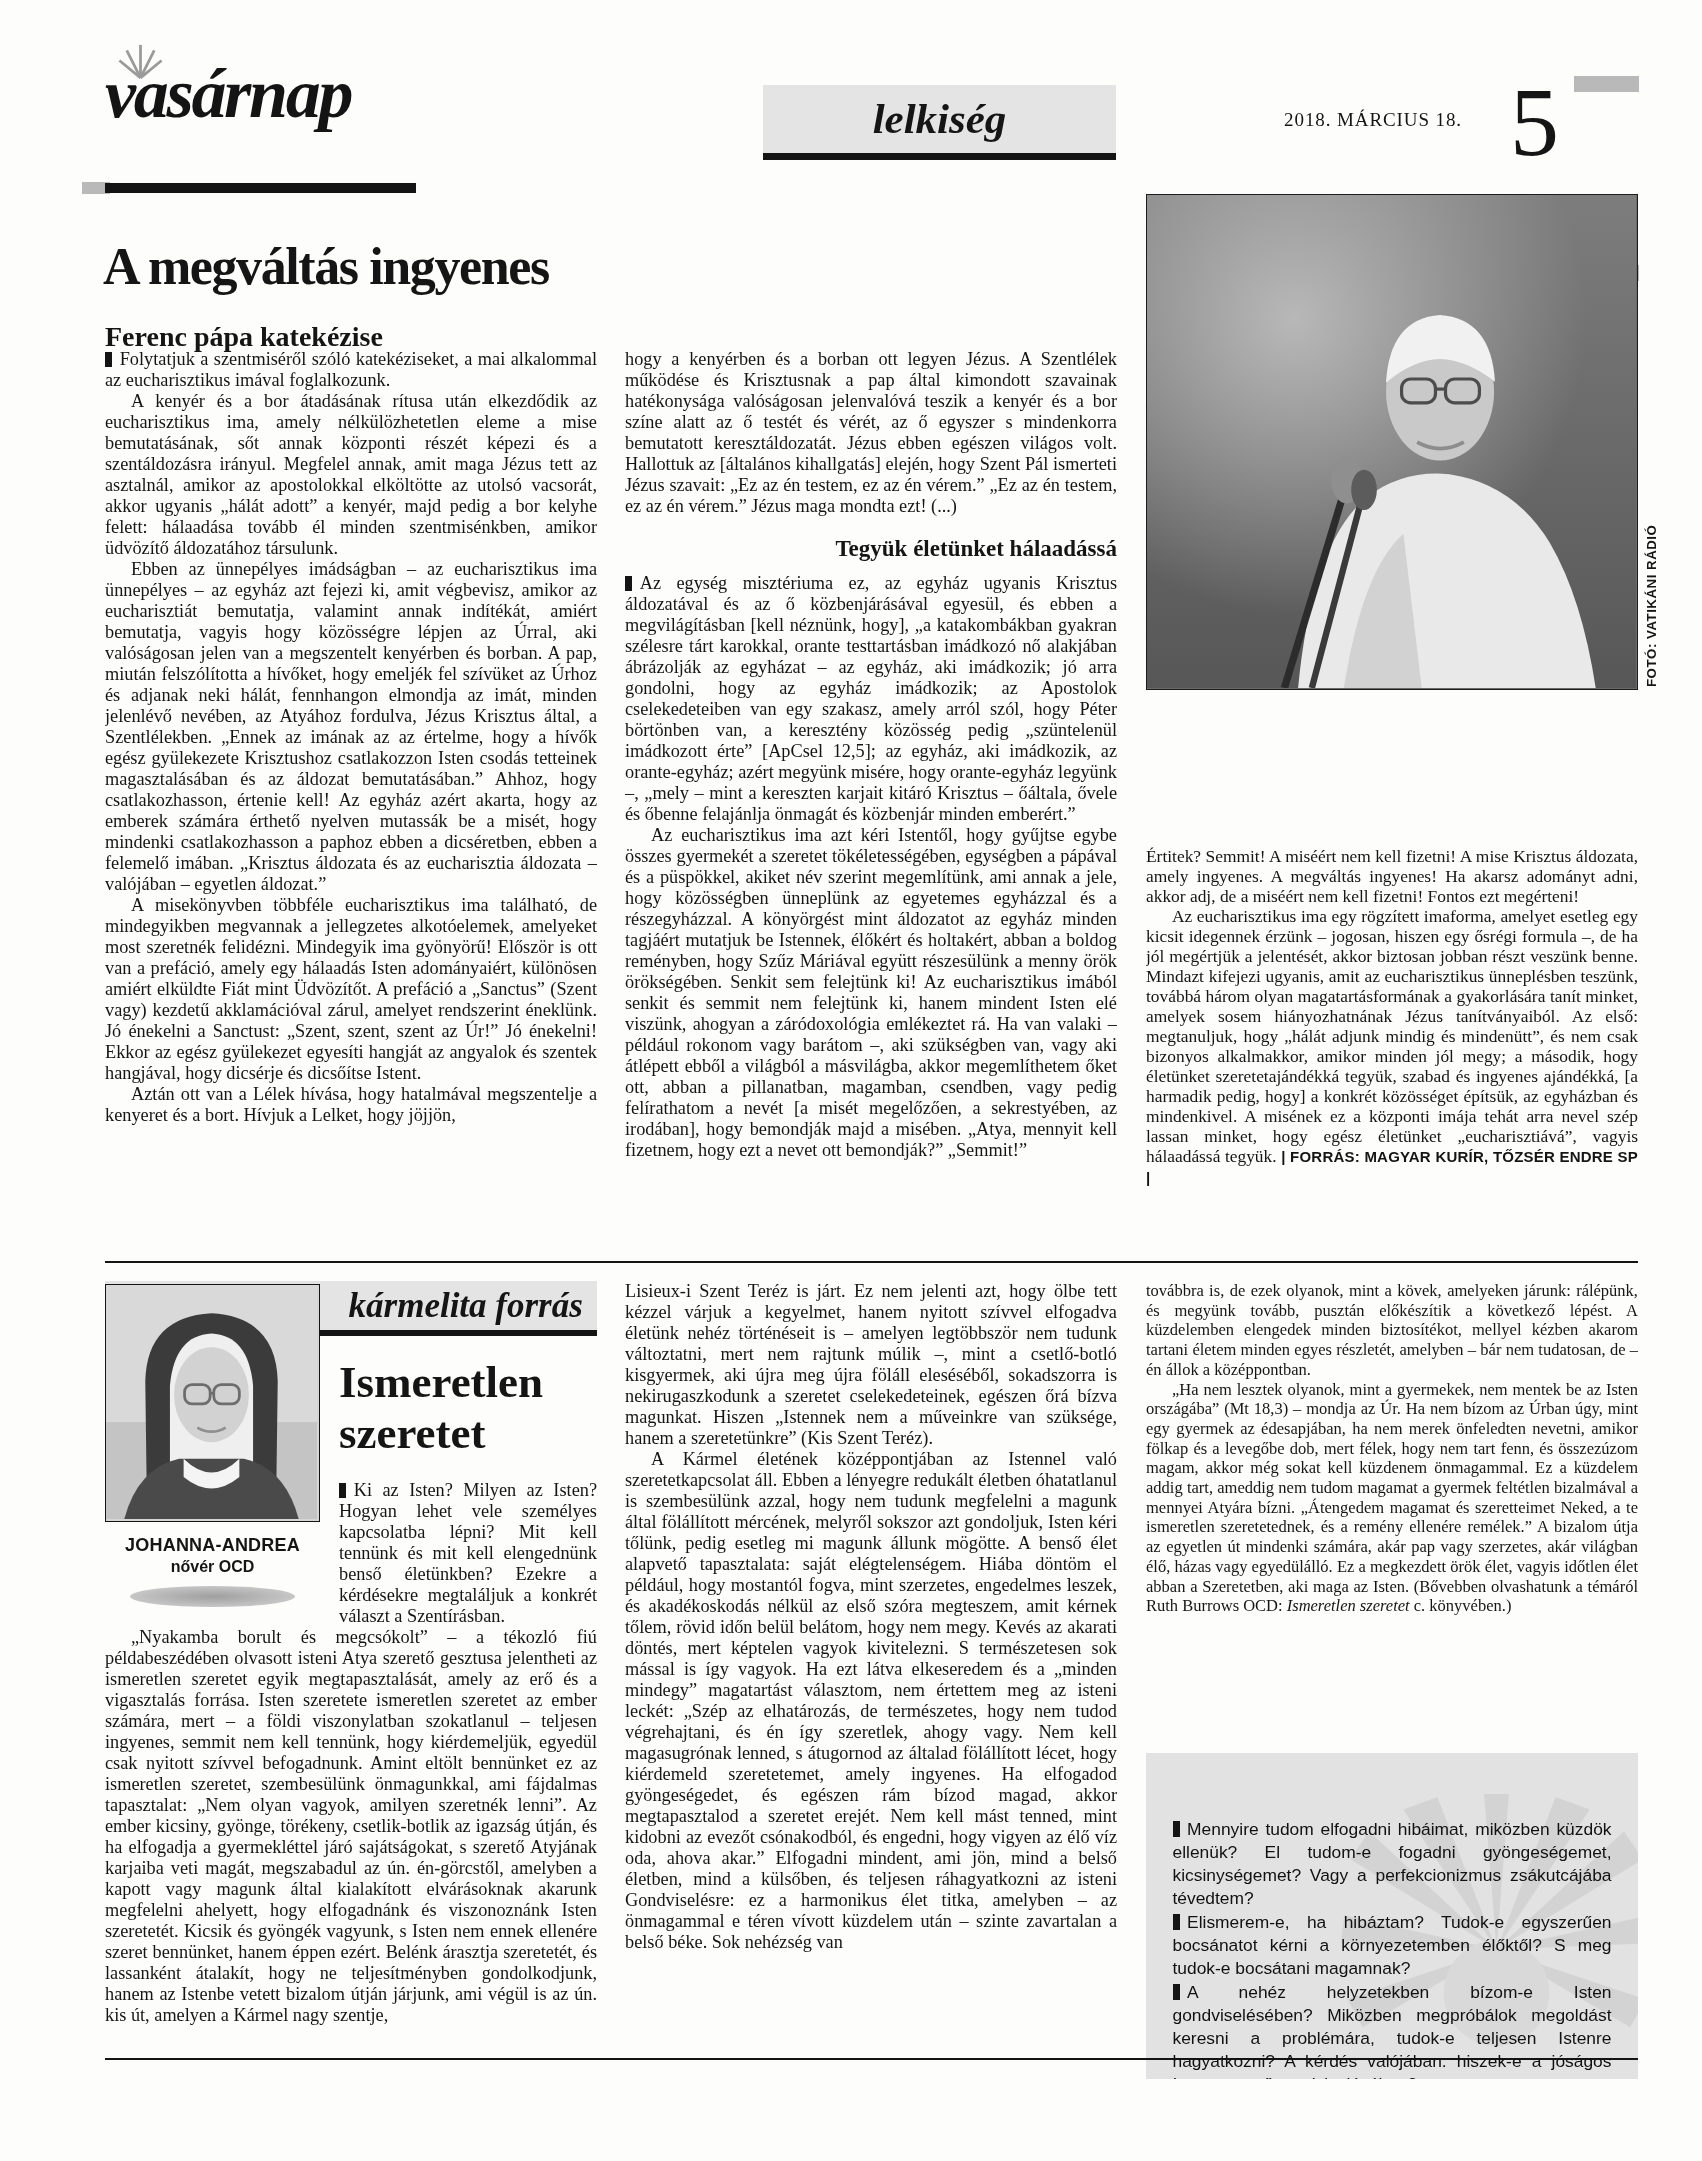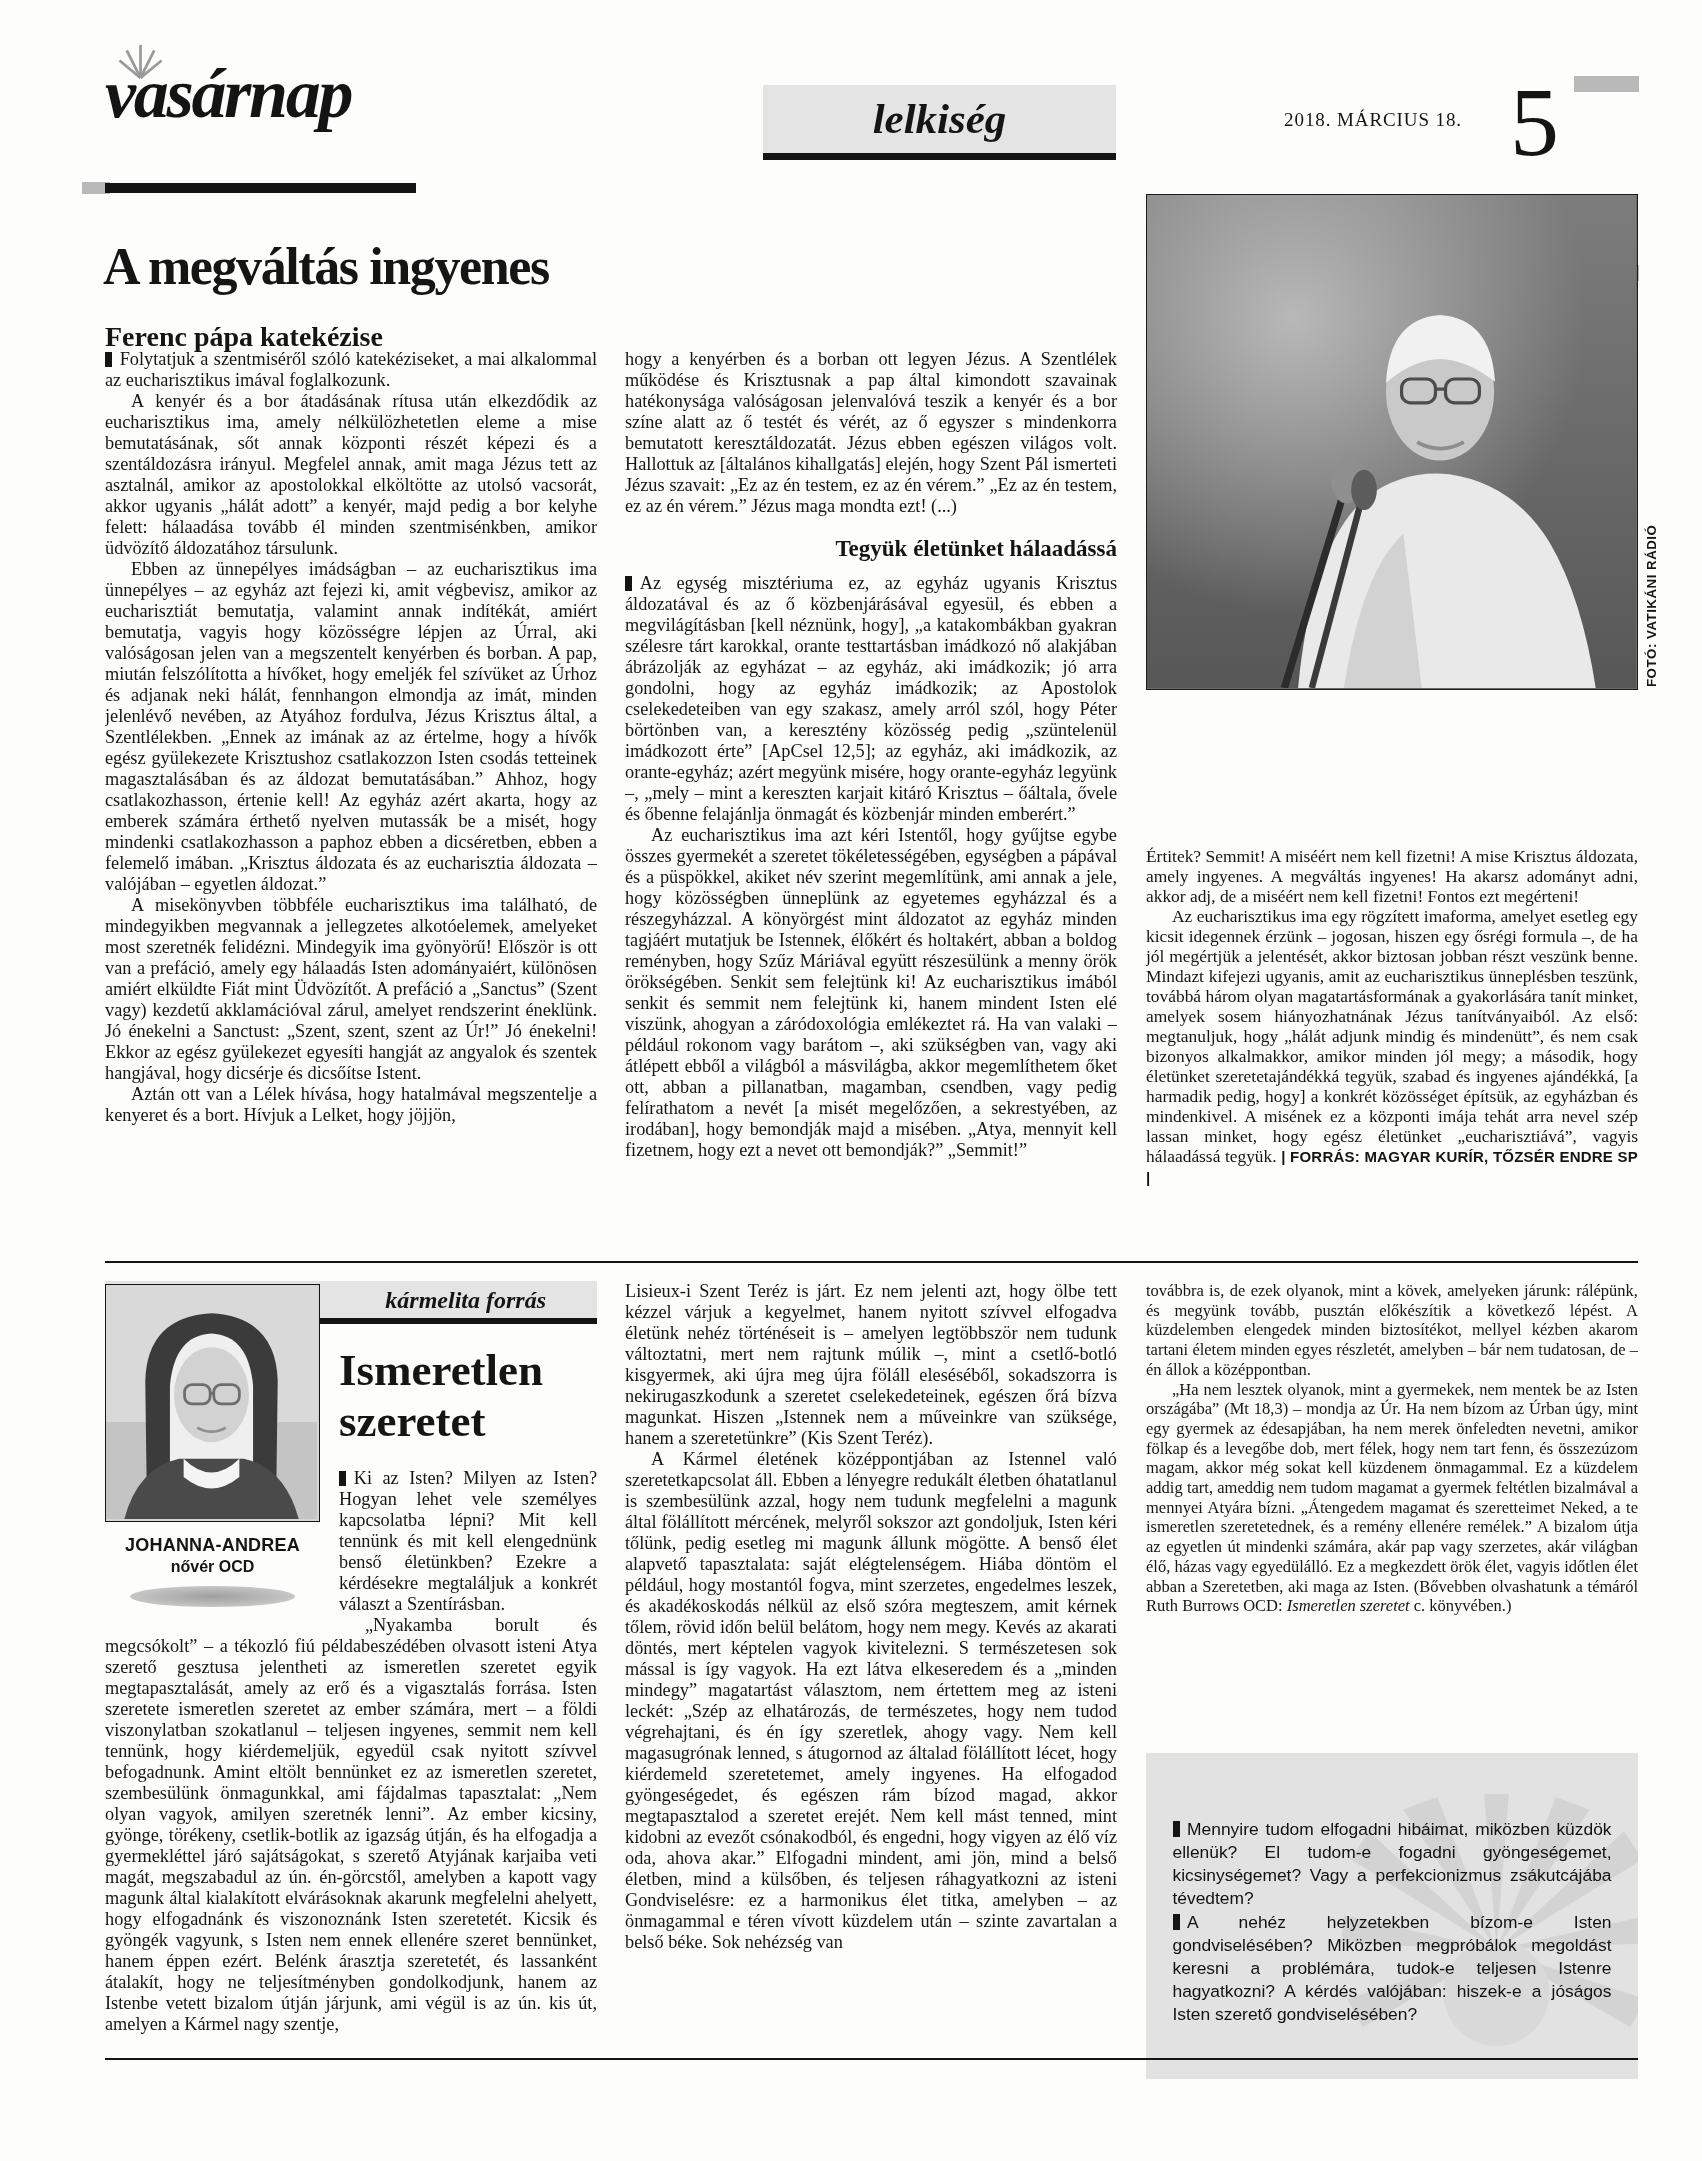--- a/index.html
+++ b/index.html
@@ -47,21 +47,21 @@
   
   .a2c1{left:105px;top:1281px;width:492px;height:764px;}
   .a2c2{left:625px;top:1281px;width:492px;height:764px;}
   .a2c3{left:1146px;top:1281px;width:492px;height:462px;font-size:16.5px;line-height:19.7px;}
   .nun-block{float:left;width:215px;margin:2.7px 19px 9.2px 0;}
   .nun-photo{width:215px;height:238px;border:1.8px solid #141414;box-sizing:border-box;background:#d6d6d6;}
   .nun-name{margin-top:13px;text-align:center;font-family:"Liberation Sans","DejaVu Sans",sans-serif;font-weight:bold;font-size:18px;letter-spacing:0.2px;}
   .nun-role{text-align:center;font-family:"Liberation Sans","DejaVu Sans",sans-serif;font-weight:bold;font-size:16px;}
   .nun-shadow{width:165px;height:21px;margin:9.2px auto 0 auto;border-radius:50%;background:radial-gradient(ellipse at center,#9f9f9f 0%,#c6c6c6 70%,#e9e9e9 100%);}
   .a2-label{background:#e4e4e4;border-bottom:6.4px solid #141414;text-align:center;padding:6.4px 4.6px 4.6px 4.6px;margin-bottom:21px;}
-  .a2-label span{font-size:24px;font-style:italic;font-weight:bold;line-height:1.1;}
+  .a2-label span{font-size:35px;font-style:italic;font-weight:bold;line-height:1.1;}
   .a2-title{font-size:45px;font-weight:bold;line-height:1.12;text-align:left;margin:0 0 22px 0;}
   .qbox{position:absolute;left:1146px;top:1753px;width:492px;height:326px;background:#e2e2e2;box-sizing:border-box;padding:29px 26.5px;overflow:hidden;}
   .qbox-inner{position:relative;z-index:1;font-family:"Liberation Sans","DejaVu Sans",sans-serif;font-size:17.4px;line-height:23px;text-align:justify;color:#111;margin-top:36px;}
   .qbox-inner p{margin:0 0 0.9px 0;}
   .qmk{display:inline-block;width:7.3px;height:15.6px;background:#141414;margin-right:7.3px;vertical-align:-1.8px;}
   .watermark{position:absolute;right:-13.7px;bottom:-27.5px;z-index:0;opacity:0.45;}
   .ital{font-style:italic;}
 </style>
 </head>
 <body>
@@ -217,20 +217,21 @@
           <path d="M100 100 L0 96 L2 78 Z"></path>
           <path d="M100 100 L200 96 L198 78 Z"></path>
           <path d="M100 100 L14 150 L4 132 Z"></path>
           <path d="M100 100 L186 150 L196 132 Z"></path>
         </g>
         <circle cx="100" cy="128" r="34" fill="#cfcfcf"></circle>
       </svg>
     </div>
     <div class="qbox-inner">
       <p><span class="qmk"></span><span>Mennyire tudom elfogadni hibáimat, miközben küzdök ellenük? El tudom-e fogadni gyöngeségemet, kicsinységemet? Vagy a perfekcionizmus zsákutcájába tévedtem?</span></p>
+      <p><span class="qmk"></span><span>Elismerem-e, ha hibáztam? Tudok-e egyszerűen bocsánatot kérni a környezetemben élőktől? S meg tudok-e bocsátani magamnak?</span></p>
       <p><span class="qmk"></span><span>A nehéz helyzetekben bízom-e Isten gondviselésében? Miközben megpróbálok megoldást keresni a problémára, tudok-e teljesen Istenre hagyatkozni? A kérdés valójában: hiszek-e a jóságos Isten szerető gondviselésében?</span></p>
     </div>
   </div>
 
   <div class="rule-bottom"></div>
 
 </div>
 
 
 </body></html>

